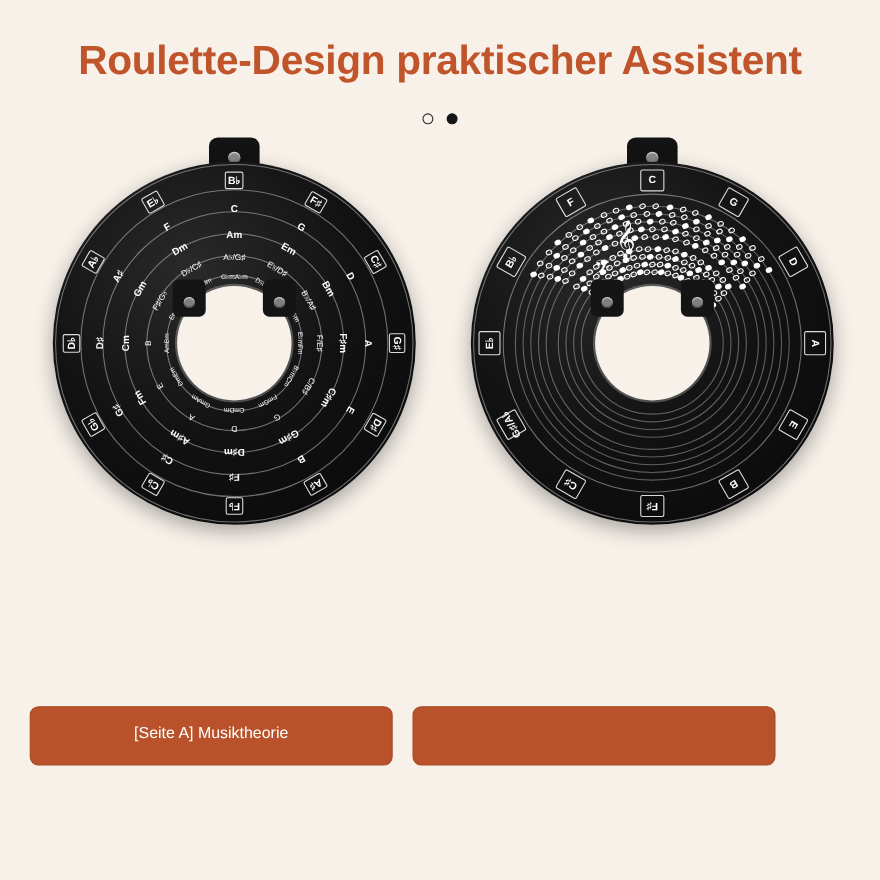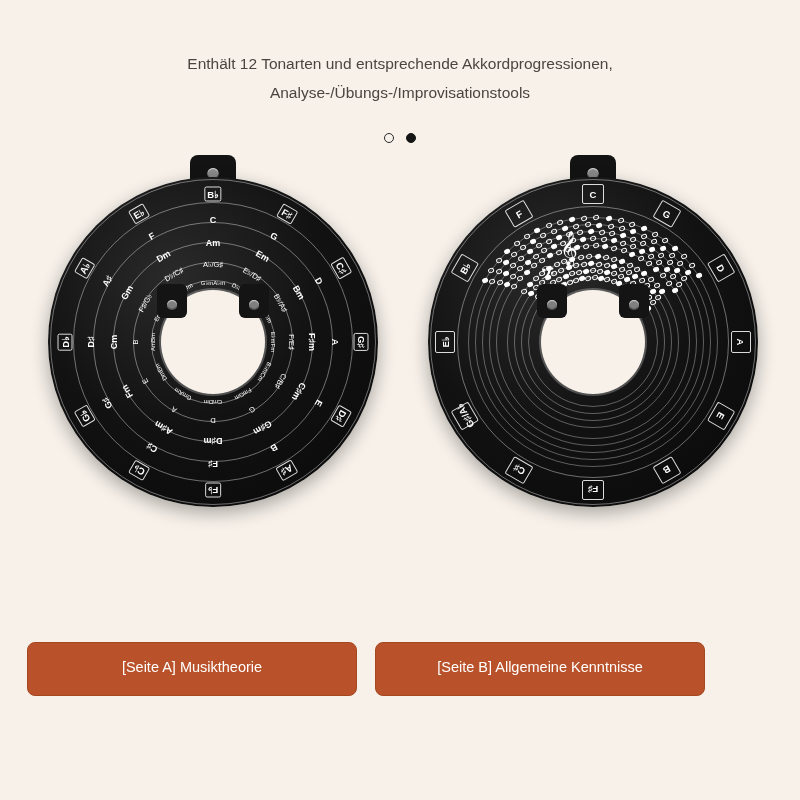--- a/index.html
+++ b/index.html
@@ -215,24 +215,21 @@
     text-align: center;
     font-size: 14.5px;
     line-height: 1.5;
   }
   .caption .l2 { display: block; }
 </style>
 </head>
 <body>
 
 <div class="header">
-  <div class="subtitle">
-    <div>Enthält 12 Tonarten und entsprechende Akkordprogressionen,</div>
-    <div>Analyse-/Übungs-/Improvisationstools</div>
-  </div>
+  <h1 class="title">Roulette-Design praktischer Assistent</h1>
 </div>
 
 <div class="pager">
   <span class="dot"></span>
   <span class="dot active"></span>
 </div>
 
 <div class="wheels">
 
   <div class="wheel-wrap left">
@@ -557,15 +554,14 @@
       </div>
     </div>
   </div>
 </div>
 
 <div class="captions">
   <div class="caption">
     <span>[Seite A] Musiktheorie</span>
   </div>
   <div class="caption">
-    <span>[Seite B] Allgemeine Kenntnisse</span>
   </div>
 </div>
 
 </body></html>

